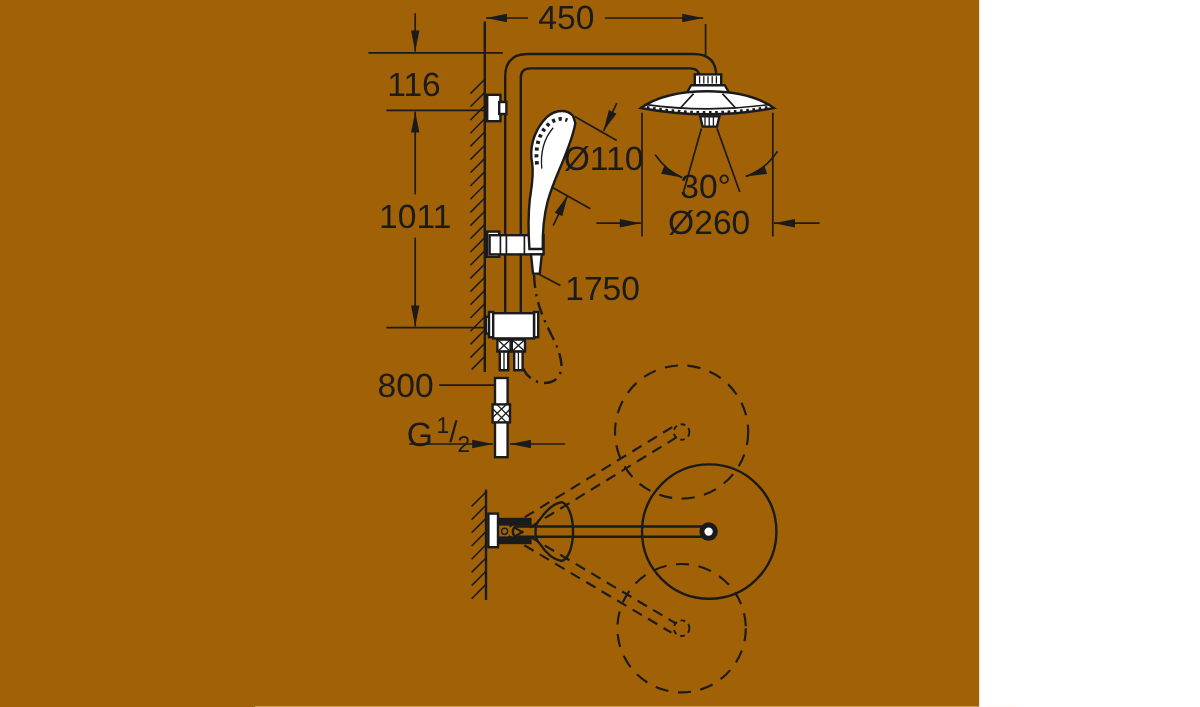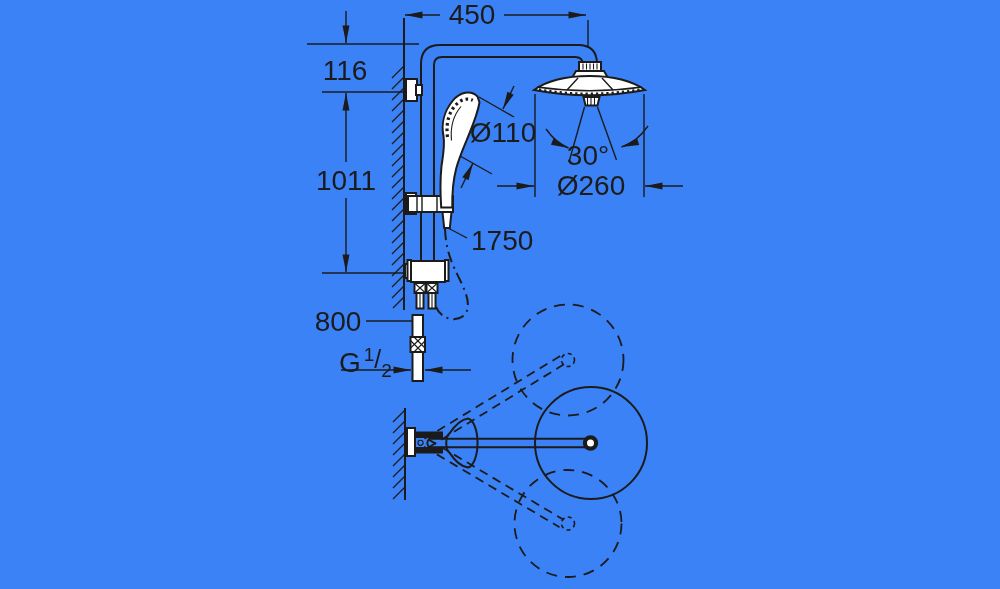--- a/index.html
+++ b/index.html
@@ -1,16 +1,16 @@
 <!DOCTYPE html>
 <html><head>
 <meta charset="utf-8">
 <style>
   html,body{margin:0;padding:0;background:#ffffff;}
-  .canvas{width:1000px;height:589px;background:#3b82f6;position:relative;overflow:hidden;}
+  .canvas{width:816px;height:589px;background:#a16207;position:relative;overflow:hidden;}
   svg{display:block;font-family:"Liberation Sans", sans-serif;}
   .ln2{stroke:#1b1b1b;stroke-width:2;fill:none;}
   .ln2f{stroke:#1b1b1b;stroke-width:2;fill:#ffffff;}
   .thin{stroke:#1b1b1b;stroke-width:1.4;fill:none;}
   .vthin{stroke:#1b1b1b;stroke-width:1.1;fill:none;}
   .hatch{stroke:#1b1b1b;stroke-width:1.3;fill:none;}
   .txt{fill:#1b1b1b;font-size:28px;}
   .dark{fill:#1b1b1b;stroke:none;}
   .dash-circle{stroke:#1b1b1b;stroke-width:1.8;fill:none;stroke-dasharray:11 8;}
   .dash-knob{stroke:#1b1b1b;stroke-width:1.6;fill:none;stroke-dasharray:4 3.4;}

